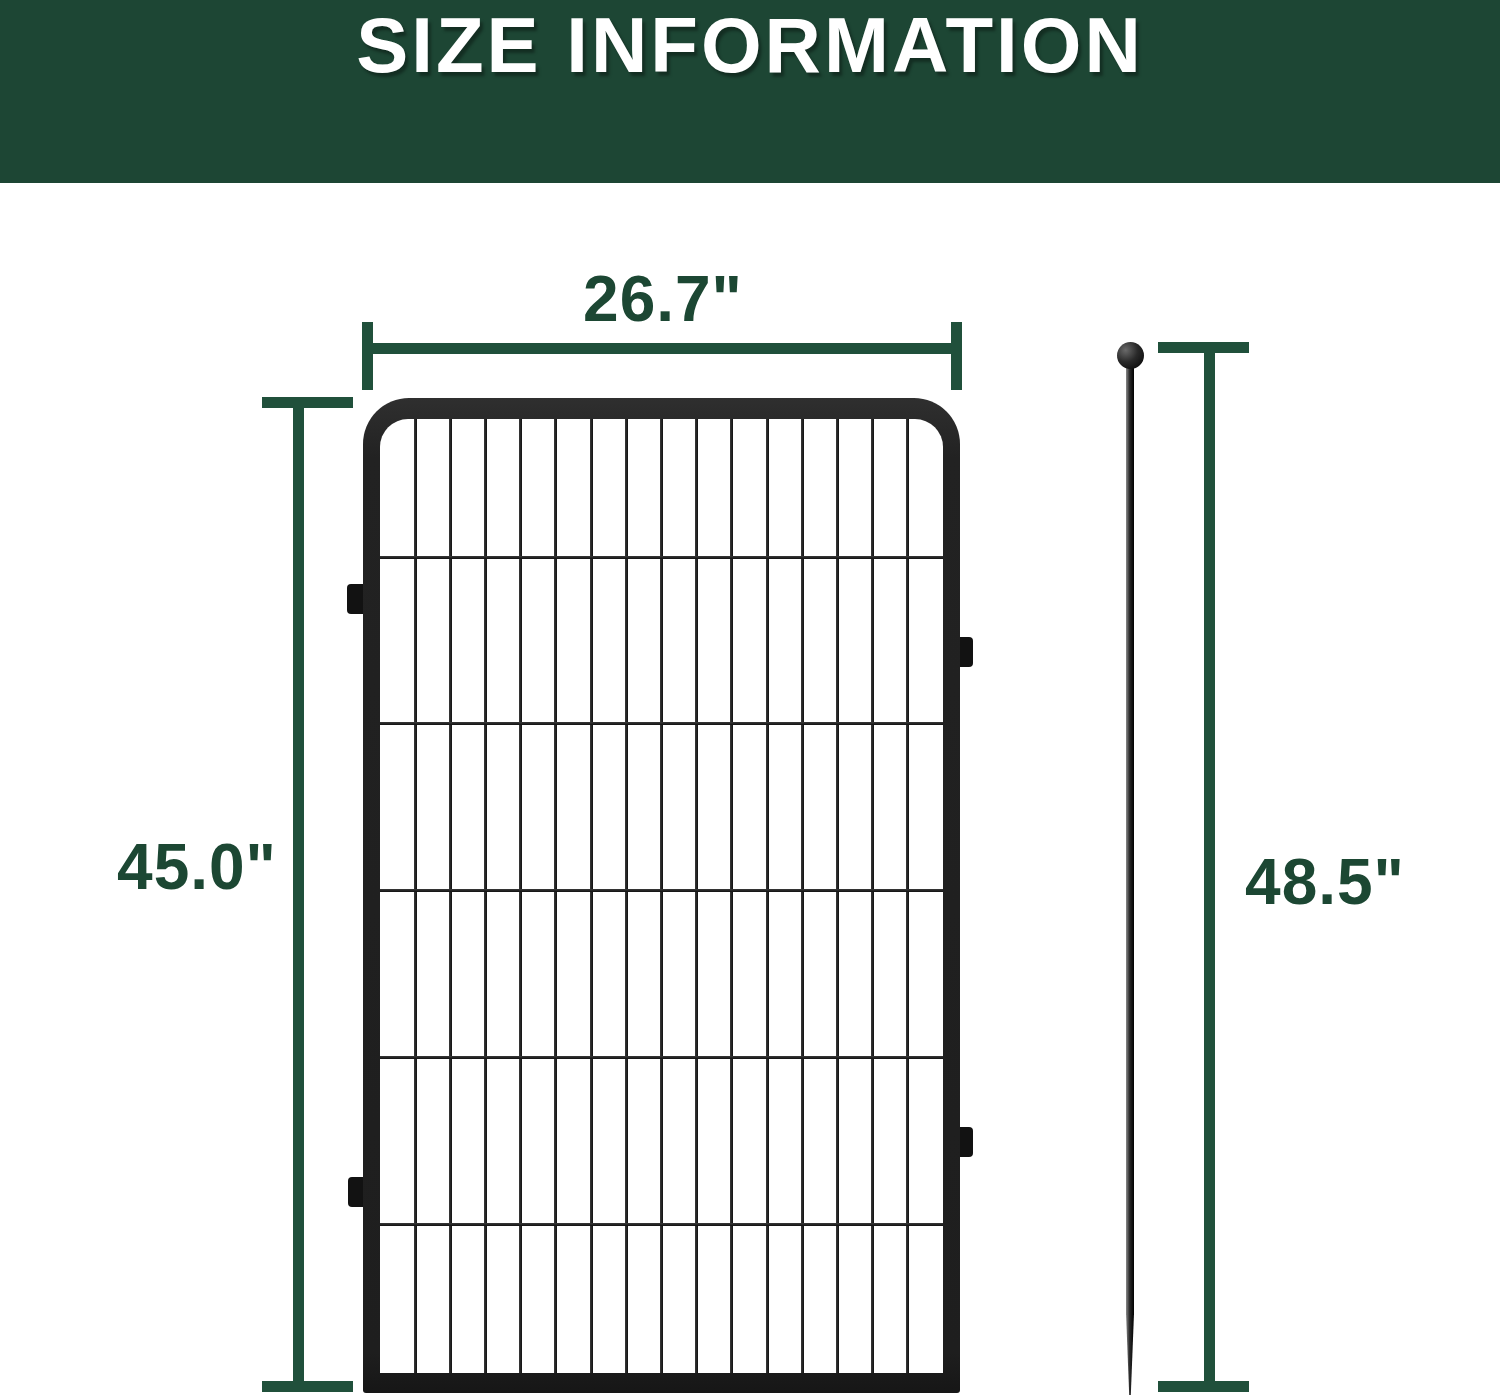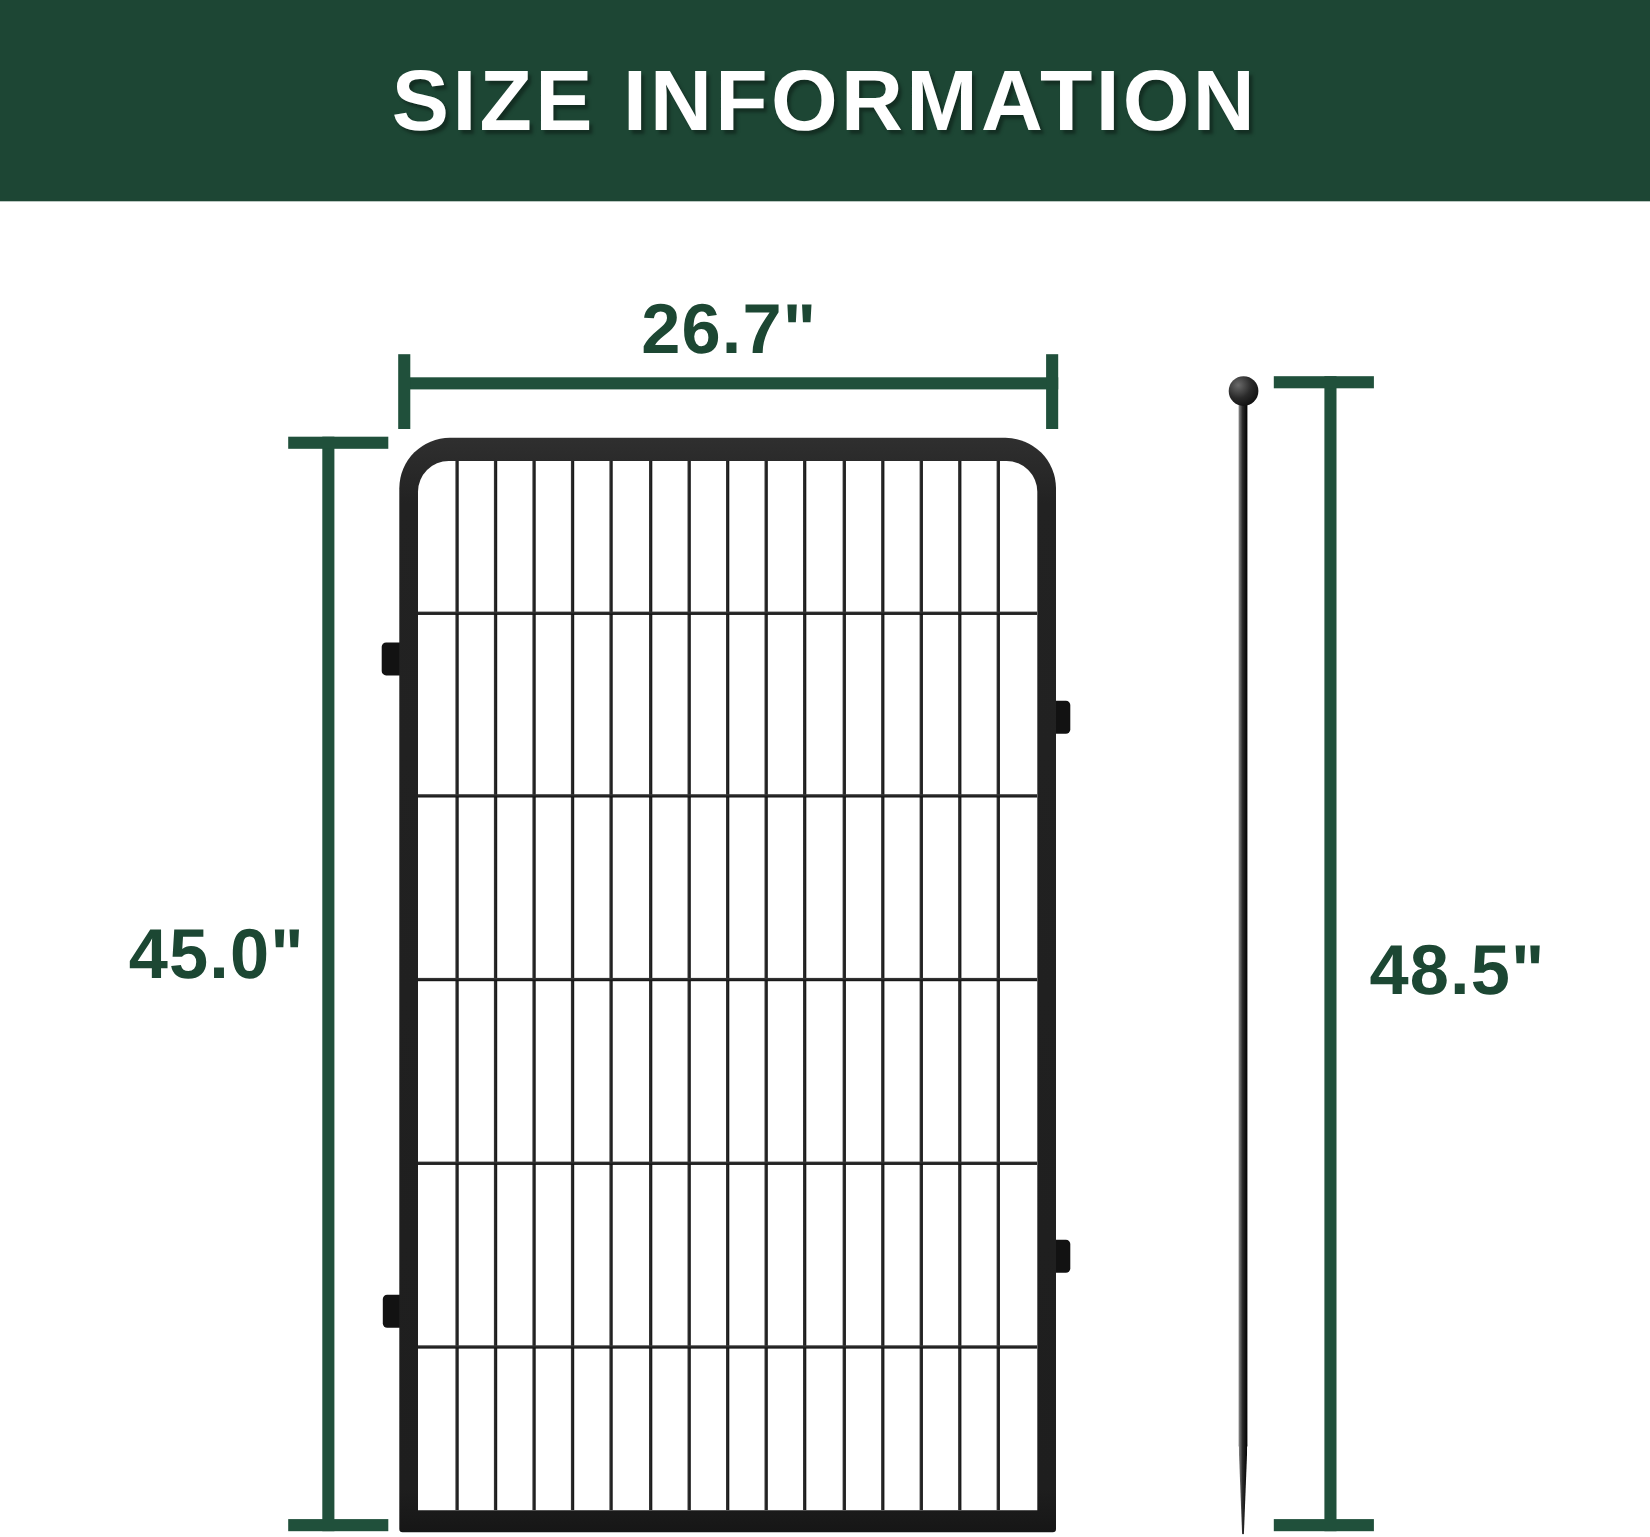--- a/index.html
+++ b/index.html
@@ -5,21 +5,21 @@
   html,body{margin:0;padding:0;background:#ffffff;}
   .stage{
     position:relative;width:1500px;height:1397px;overflow:hidden;
     background:#ffffff;
     font-family:"Liberation Sans", sans-serif;
   }
   
   .banner{
     position:absolute;left:0;top:0;width:1500px;height:183px;
     background:var(--banner-green,#1d4634);
-    display:flex;align-items:center;justify-content:center;
+    display:flex;align-items:flex-start;justify-content:center;
   }
   .banner h1{
     margin:0;color:#ffffff;font-size:78px;font-weight:800;
     letter-spacing:3px;
     text-shadow:3px 4px 3px rgba(0,0,0,0.35);
     white-space:nowrap;
   }
   
   .dim{position:absolute;background:var(--dim-green,#20503b);}
   .dim-label{

